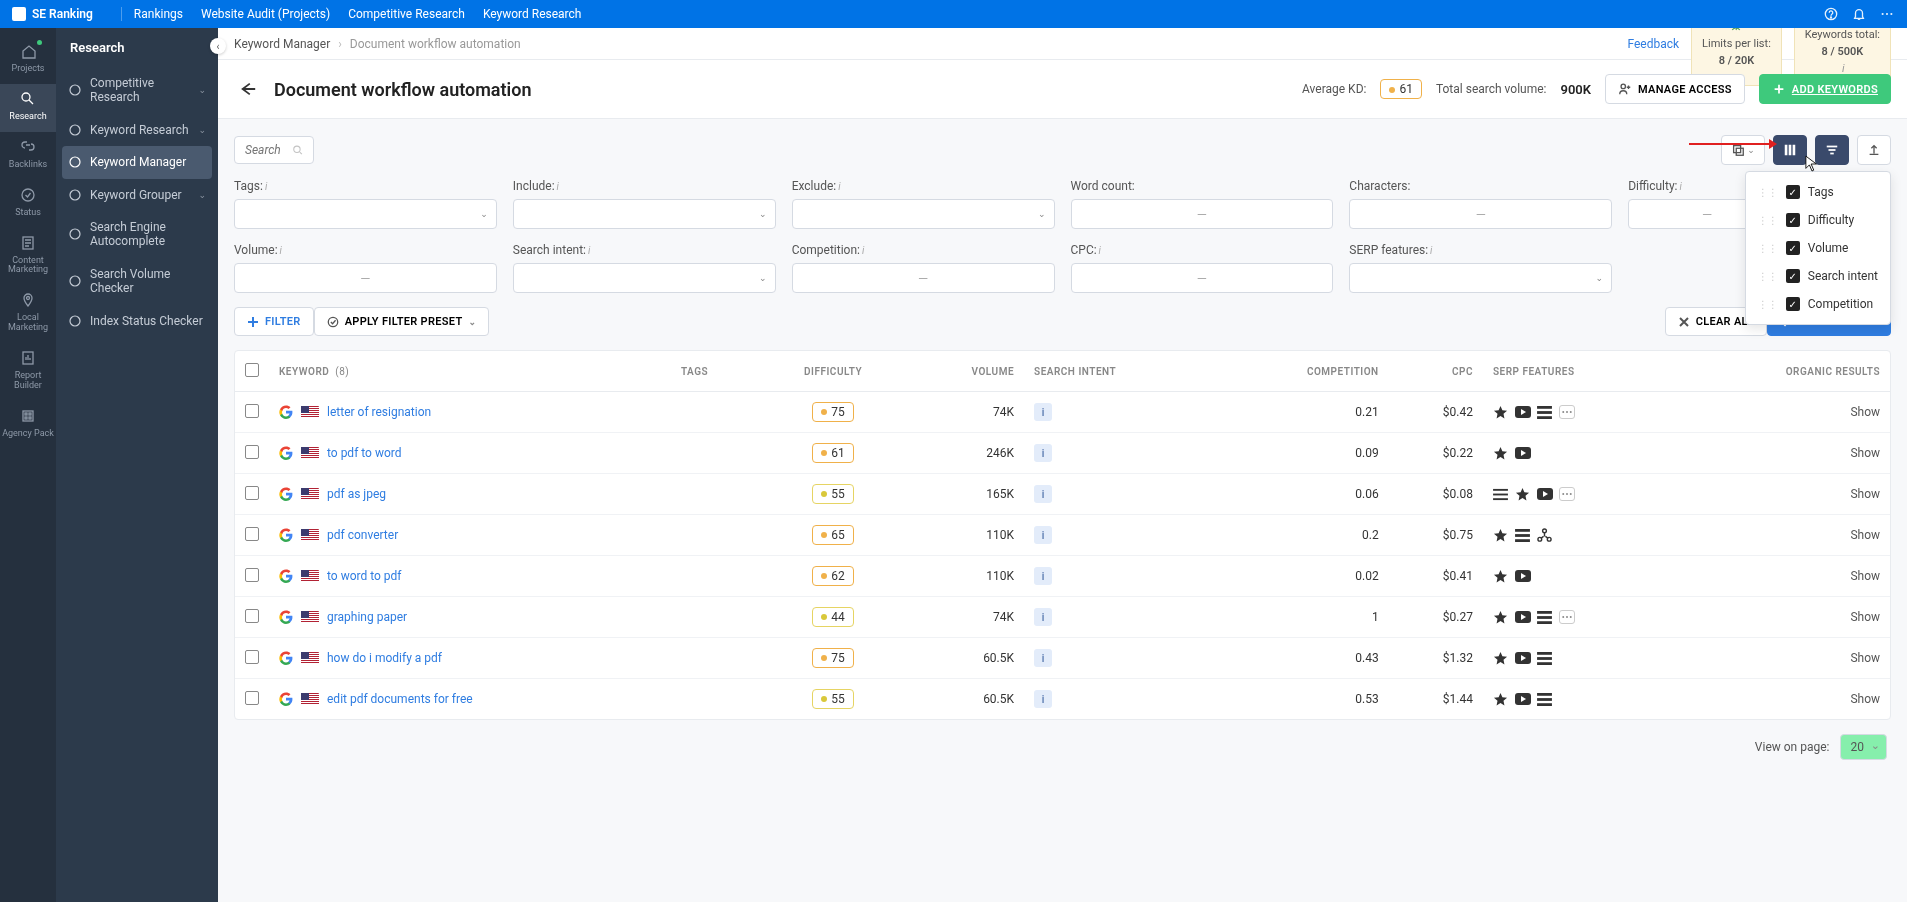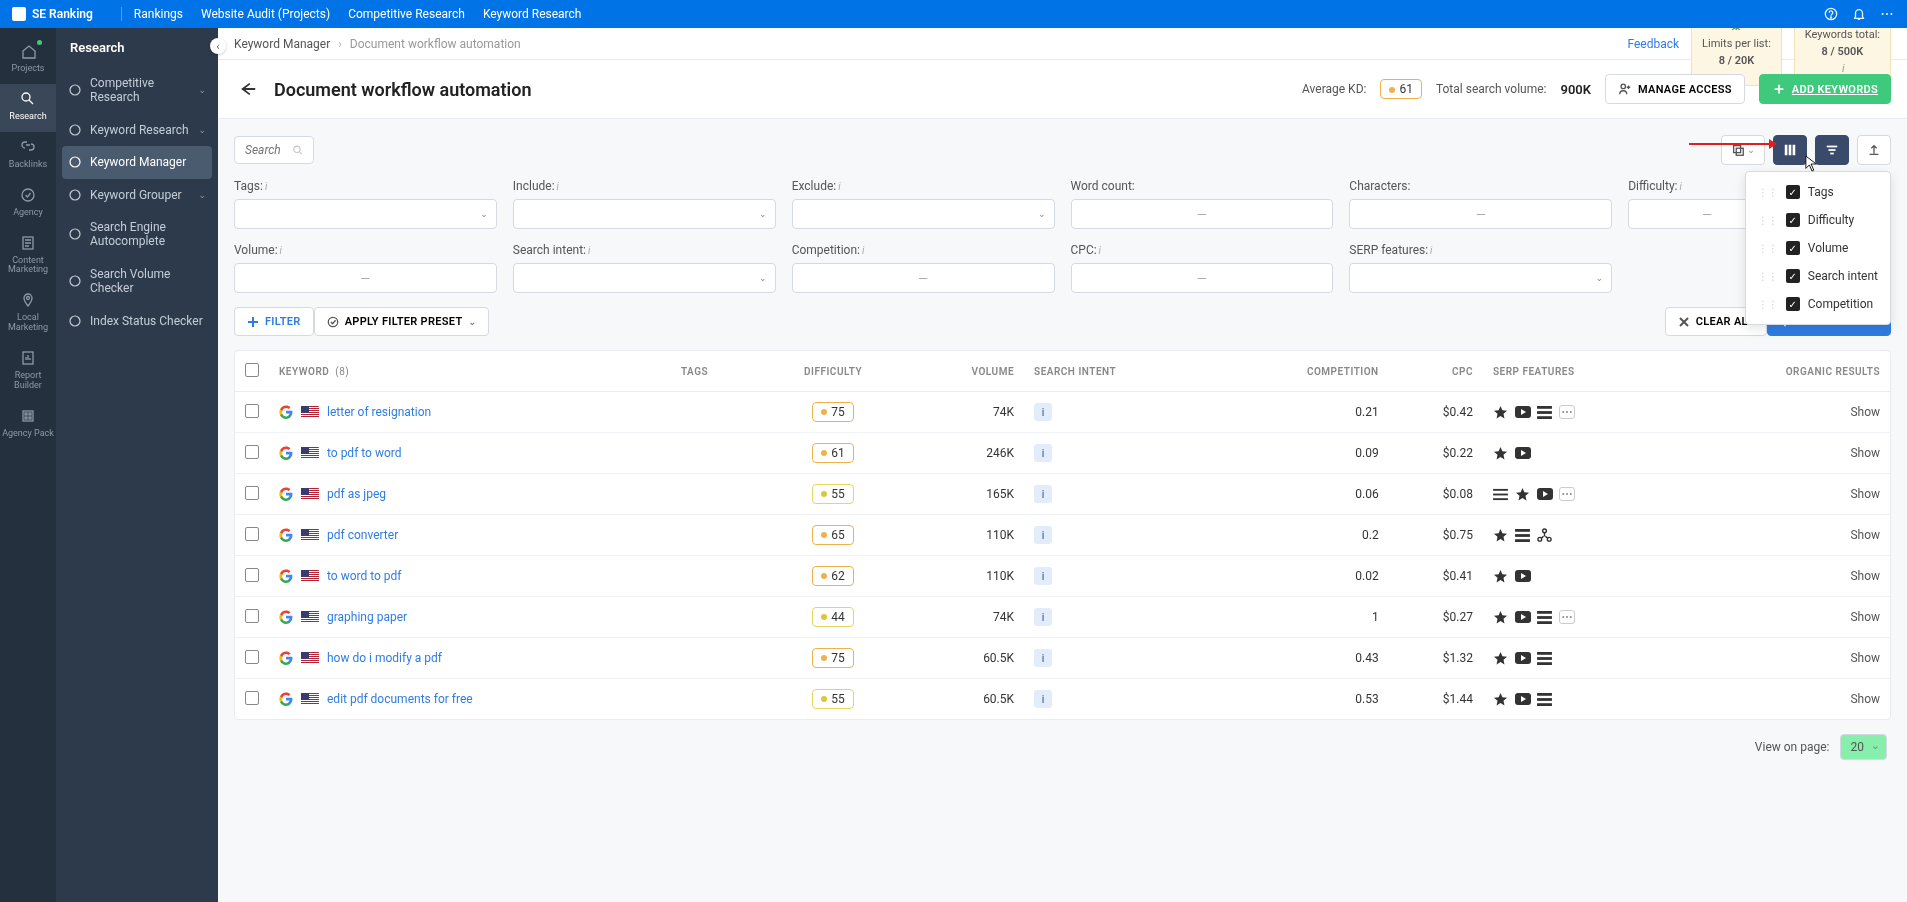--- a/index.html
+++ b/index.html
@@ -199,21 +199,21 @@
         </div>
         <span style="text-align:center;line-height:1.1">Backlinks</span>
       </div>
       <div class="item">
         <div class="ico">
           <svg viewBox="0 0 16 16" width="16" height="16" fill="none" stroke="currentColor" stroke-width="1.3">
             <circle cx="8" cy="8" r="6"></circle>
             <path d="M5.5 8l2 2 3-4"></path>
           </svg>
         </div>
-        <span style="text-align:center;line-height:1.1">Agency</span>
+        <span style="text-align:center;line-height:1.1">Status</span>
       </div>
       <div class="item">
         <div class="ico">
           <svg viewBox="0 0 16 16" width="16" height="16" fill="none" stroke="currentColor" stroke-width="1.3">
             <rect x="3" y="2" width="10" height="12"></rect>
             <path d="M5 5h6M5 8h6M5 11h4"></path>
           </svg>
         </div>
         <span style="text-align:center;line-height:1.1">Content Marketing</span>
       </div>

